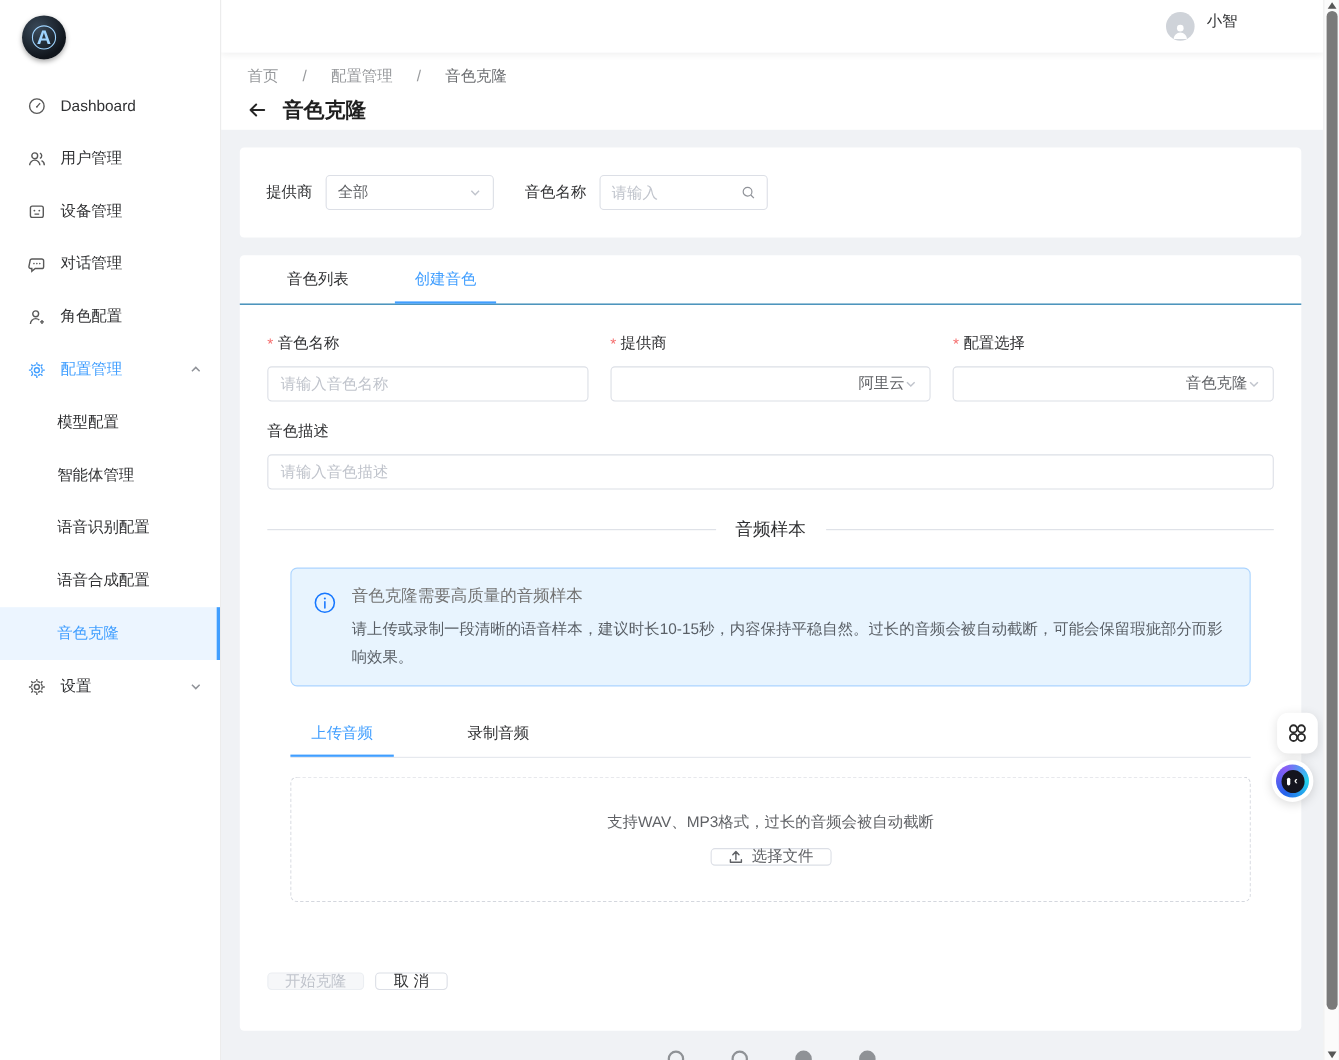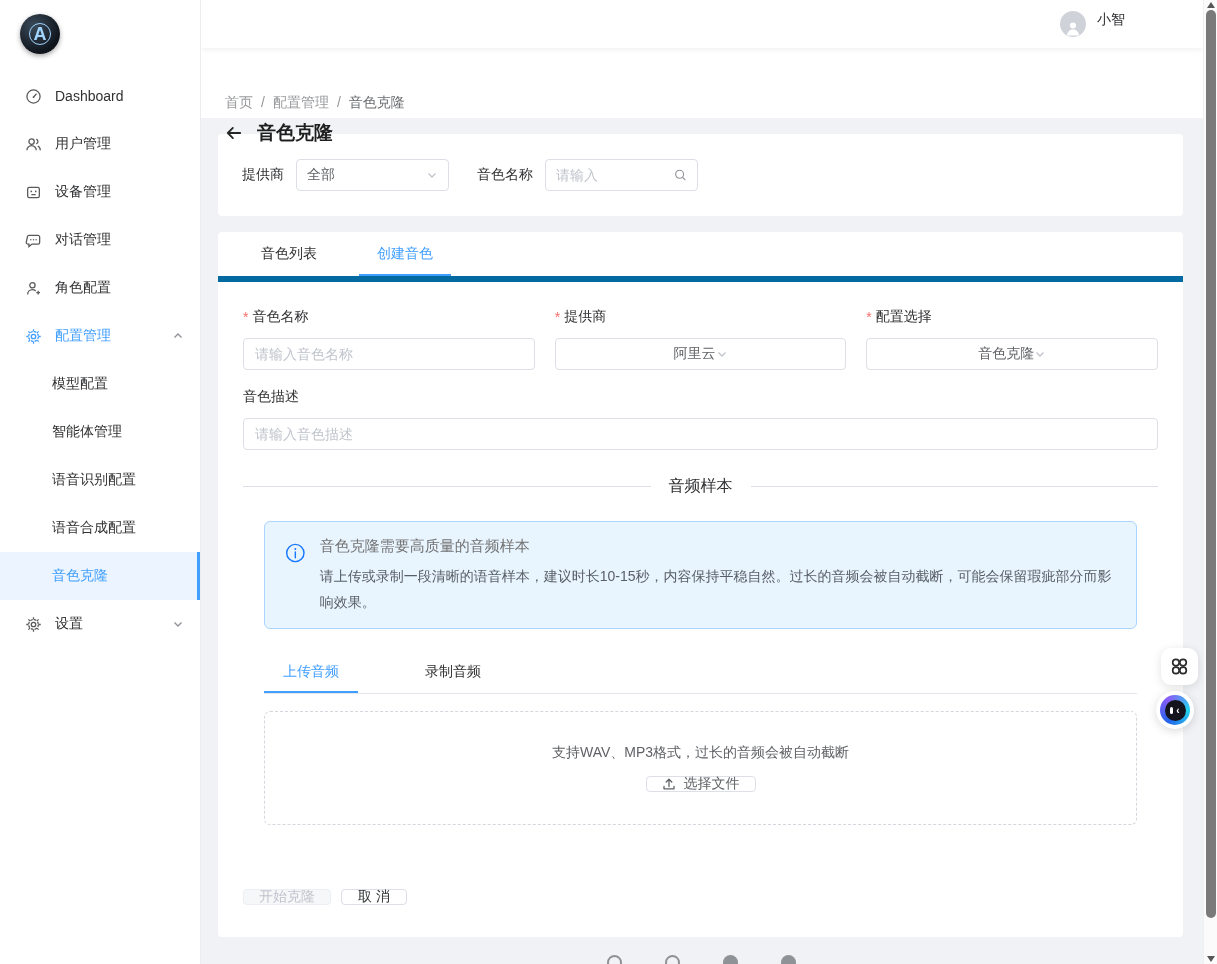--- a/index.html
+++ b/index.html
@@ -30,21 +30,21 @@
   .chev { margin-left:auto; }
 
   
   .topbar { position:absolute; left:201px; right:14px; top:0; height:48px; background:#fff; z-index:5;
             display:flex; align-items:center; justify-content:flex-end; padding-right:78px;
             box-shadow:0 2px 6px rgba(0,0,0,.06); }
   .user { display:flex; align-items:flex-start; gap:11px; cursor:pointer; }
   .avatar { width:26px; height:26px; border-radius:50%; background:#cfd3d9; display:flex; align-items:flex-end; justify-content:center; overflow:hidden; }
   .pagehead { position:absolute; left:201px; right:14px; top:48px; height:70px; background:#fff; z-index:4;
               padding:13px 0 0 24px; }
-  .breadcrumb { display:flex; gap:8px; color:#97999c; font-size:14px;margin-top:33px; }
+  .breadcrumb { display:flex; gap:22px; color:#97999c; font-size:14px; }
   .breadcrumb .cur { color:#6b6d70; }
   .titlerow { display:flex; align-items:center; gap:14px; margin-top:8px; }
   .titlerow h1 { font-size:19px; font-weight:bold; color:#1f1f1f; }
   .back { cursor:pointer; display:flex; align-items:center; }
 
   
   .content { position:absolute; left:201px; right:14px; top:118px; bottom:0; background:#f0f2f5;
              padding:16px 20px 0 17px; }
   .card { background:#fff; border-radius:4px; }
   .filter-card { height:82px; display:flex; align-items:center; padding:0 24px; margin-bottom:16px; }
@@ -53,32 +53,32 @@
          display:flex; align-items:center; padding:0 10px; color:#606266; }
   .select { width:153px; justify-content:space-between; cursor:pointer; }
   .inputwrap { width:153px; justify-content:space-between; margin-left:0; }
   .inputwrap input, .field input {
     border:none; outline:none; font-size:14px; color:#0f766e; width:100%;
     font-family:"Liberation Sans","DejaVu Sans",sans-serif; }
   input::placeholder { color:#c0c4cc; }
   .gap28 { width:28px; }
 
   .main-card { padding:0 0 24px 0; min-height:705px; }
-  .tabsrow { display:flex; gap:24px; padding:0 25px; border-bottom:6px solid #0369a1; }
+  .tabsrow { display:flex; gap:24px; padding:0 25px; border-bottom:1px solid #0369a1; }
   .tab { padding:13px 18px 11px; cursor:pointer; color:#303133; border-bottom:2.5px solid transparent; }
   .tab.active { color:#409eff; border-bottom-color:#409eff; }
 
   .formwrap { padding:26px 25px 0; }
   .row3 { display:flex; gap:20px; }
   .col { flex:1; }
   .flabel { display:flex; align-items:center; gap:4px; margin-bottom:12px; }
   .req { color:#f56c6c; }
   .field { height:32px; border:1px solid #dcdfe6; border-radius:4px; display:flex; align-items:center;
            padding:0 11px; background:#fff; }
-  .field.sel { justify-content:center; cursor:pointer; color:#606266; }
+  .field.sel { justify-content:flex-end; cursor:pointer; color:#606266; }
   .mt18 { margin-top:18px; }
 
   .divider { display:flex; align-items:center; gap:18px; margin:26px 0 24px; }
   .divider .line { flex:1; border-top:1px solid #dcdfe6; }
   .divider .dtitle { font-size:16px; color:#303133; }
 
   .samplewrap { padding:0 21px; }
   .alert { background:#e8f4fe; border:1px solid #abd4ff; border-radius:6px; padding:15px 20px 13px; display:flex; gap:14px; }
   .alert-body { color:#595f66; line-height:26px; margin-top:7px; }
   .alert-title { font-size:15px; color:#737373; }

